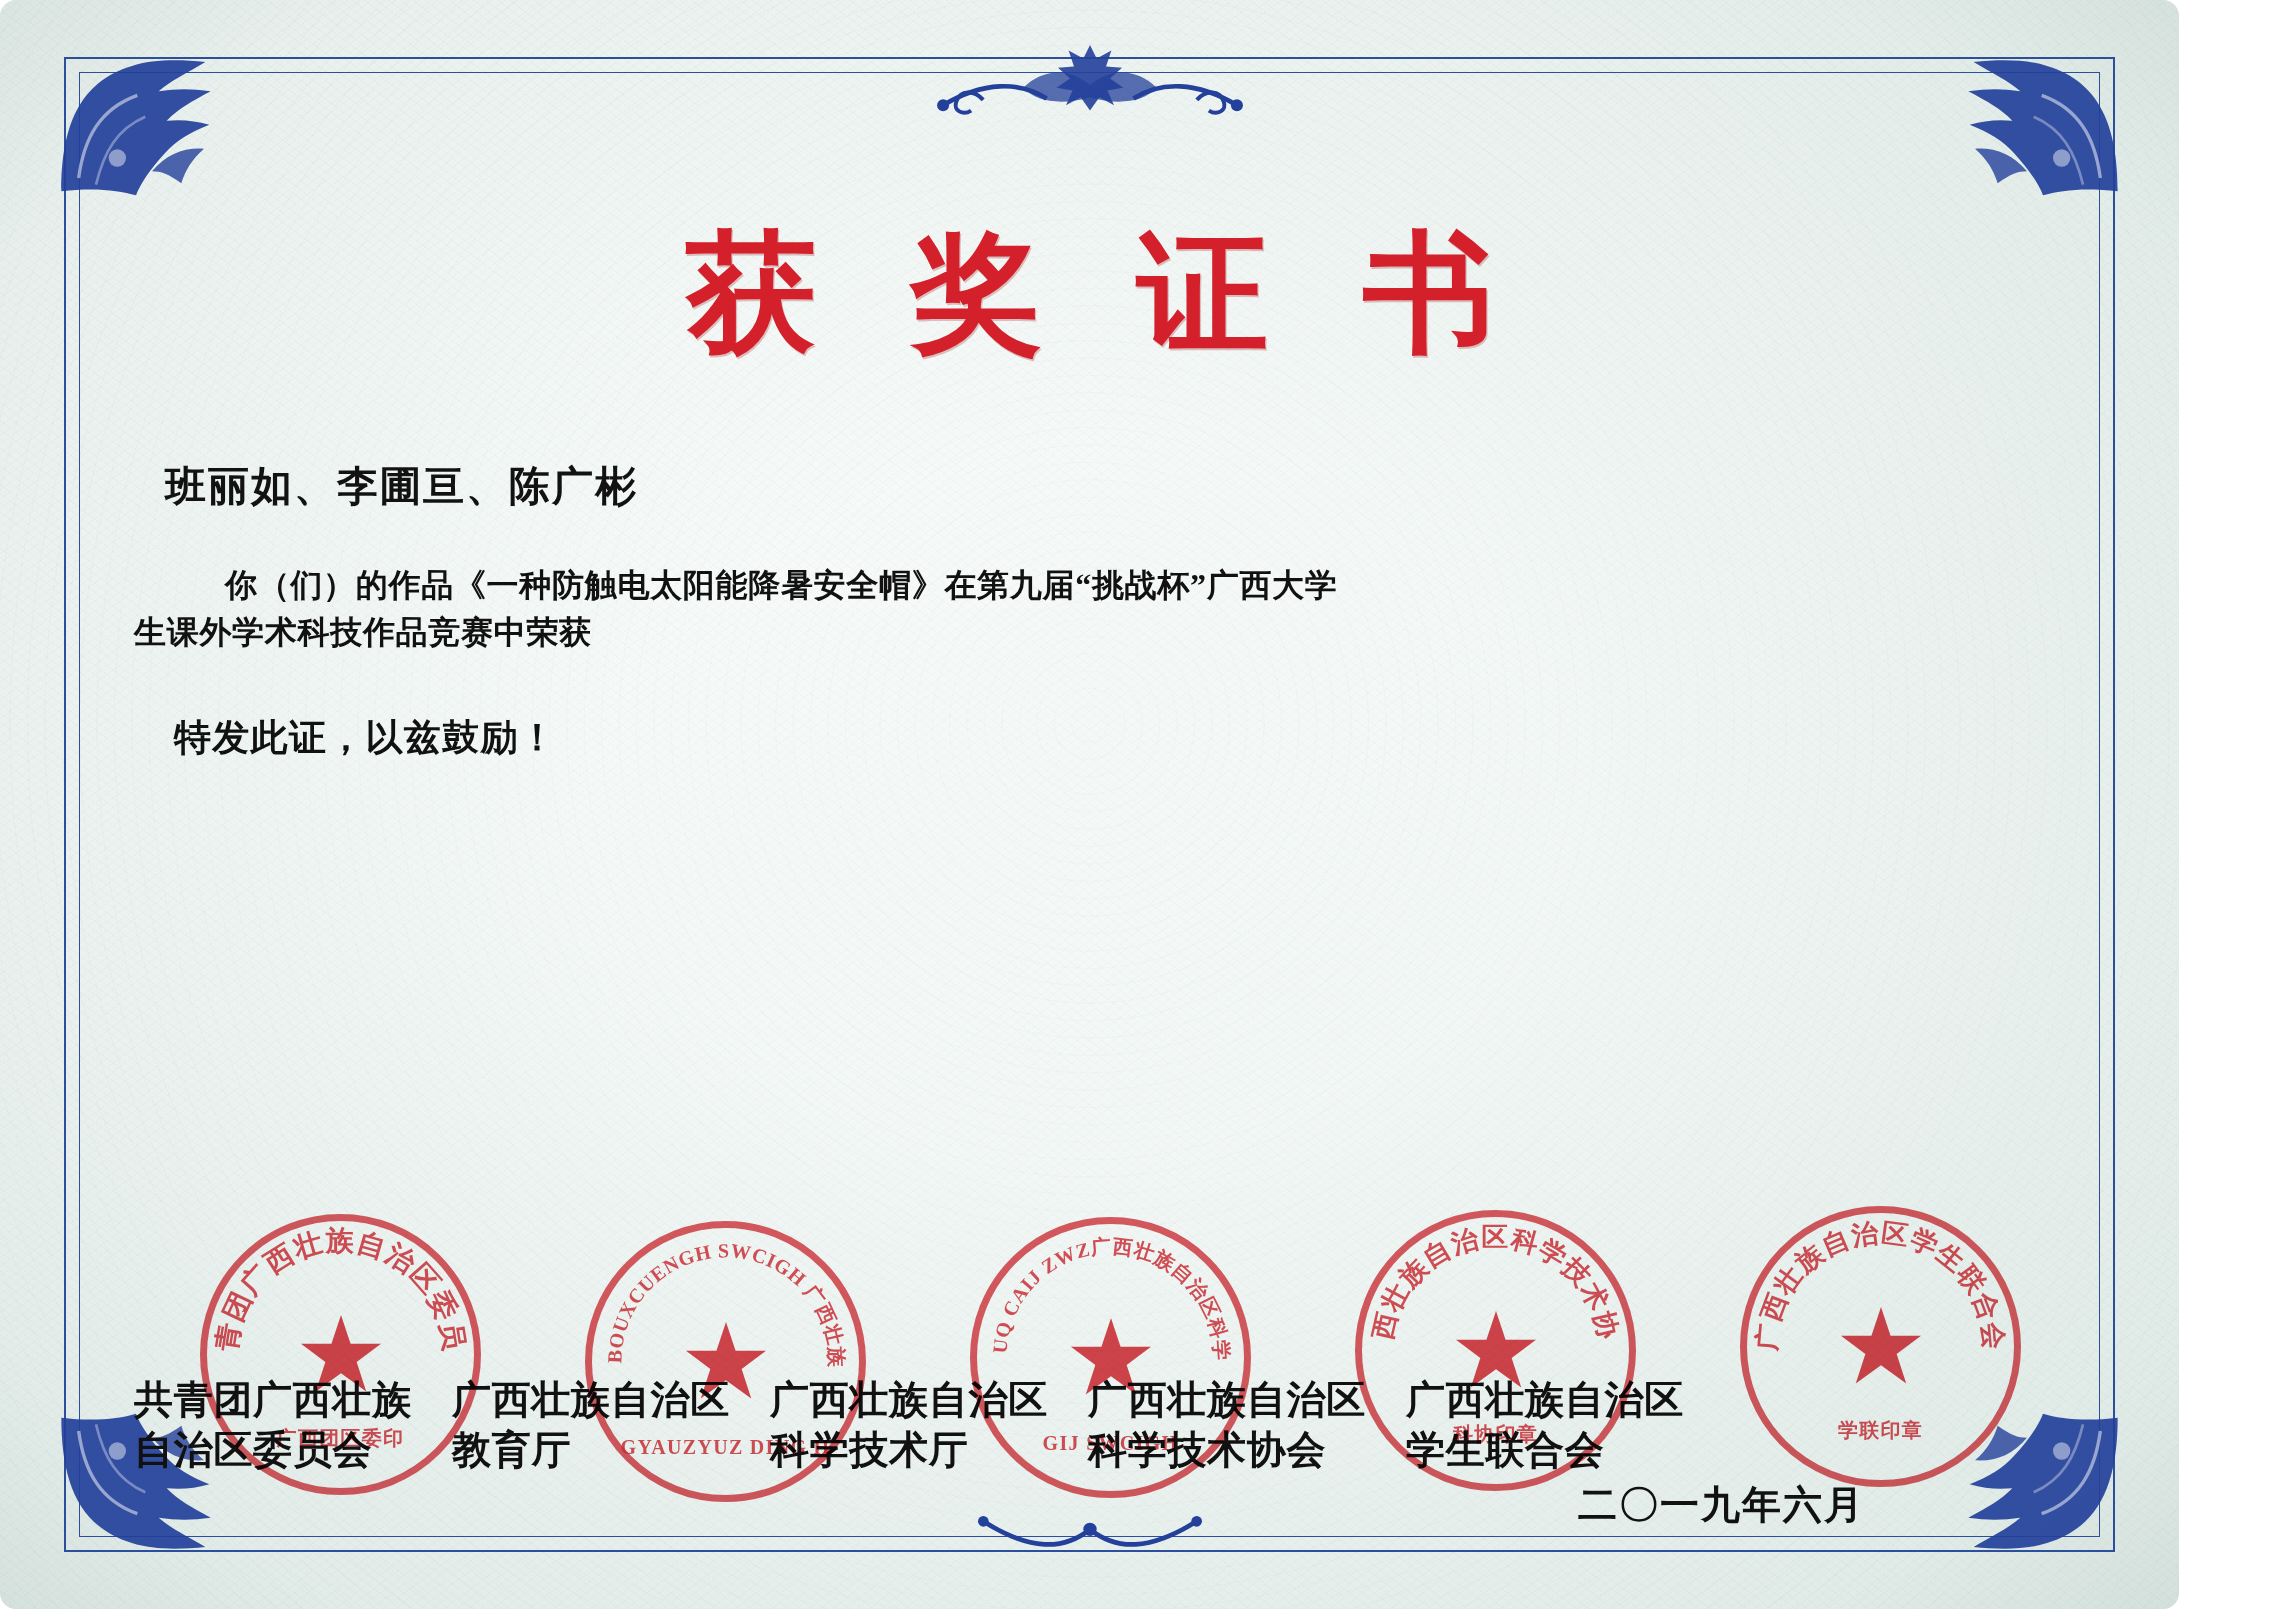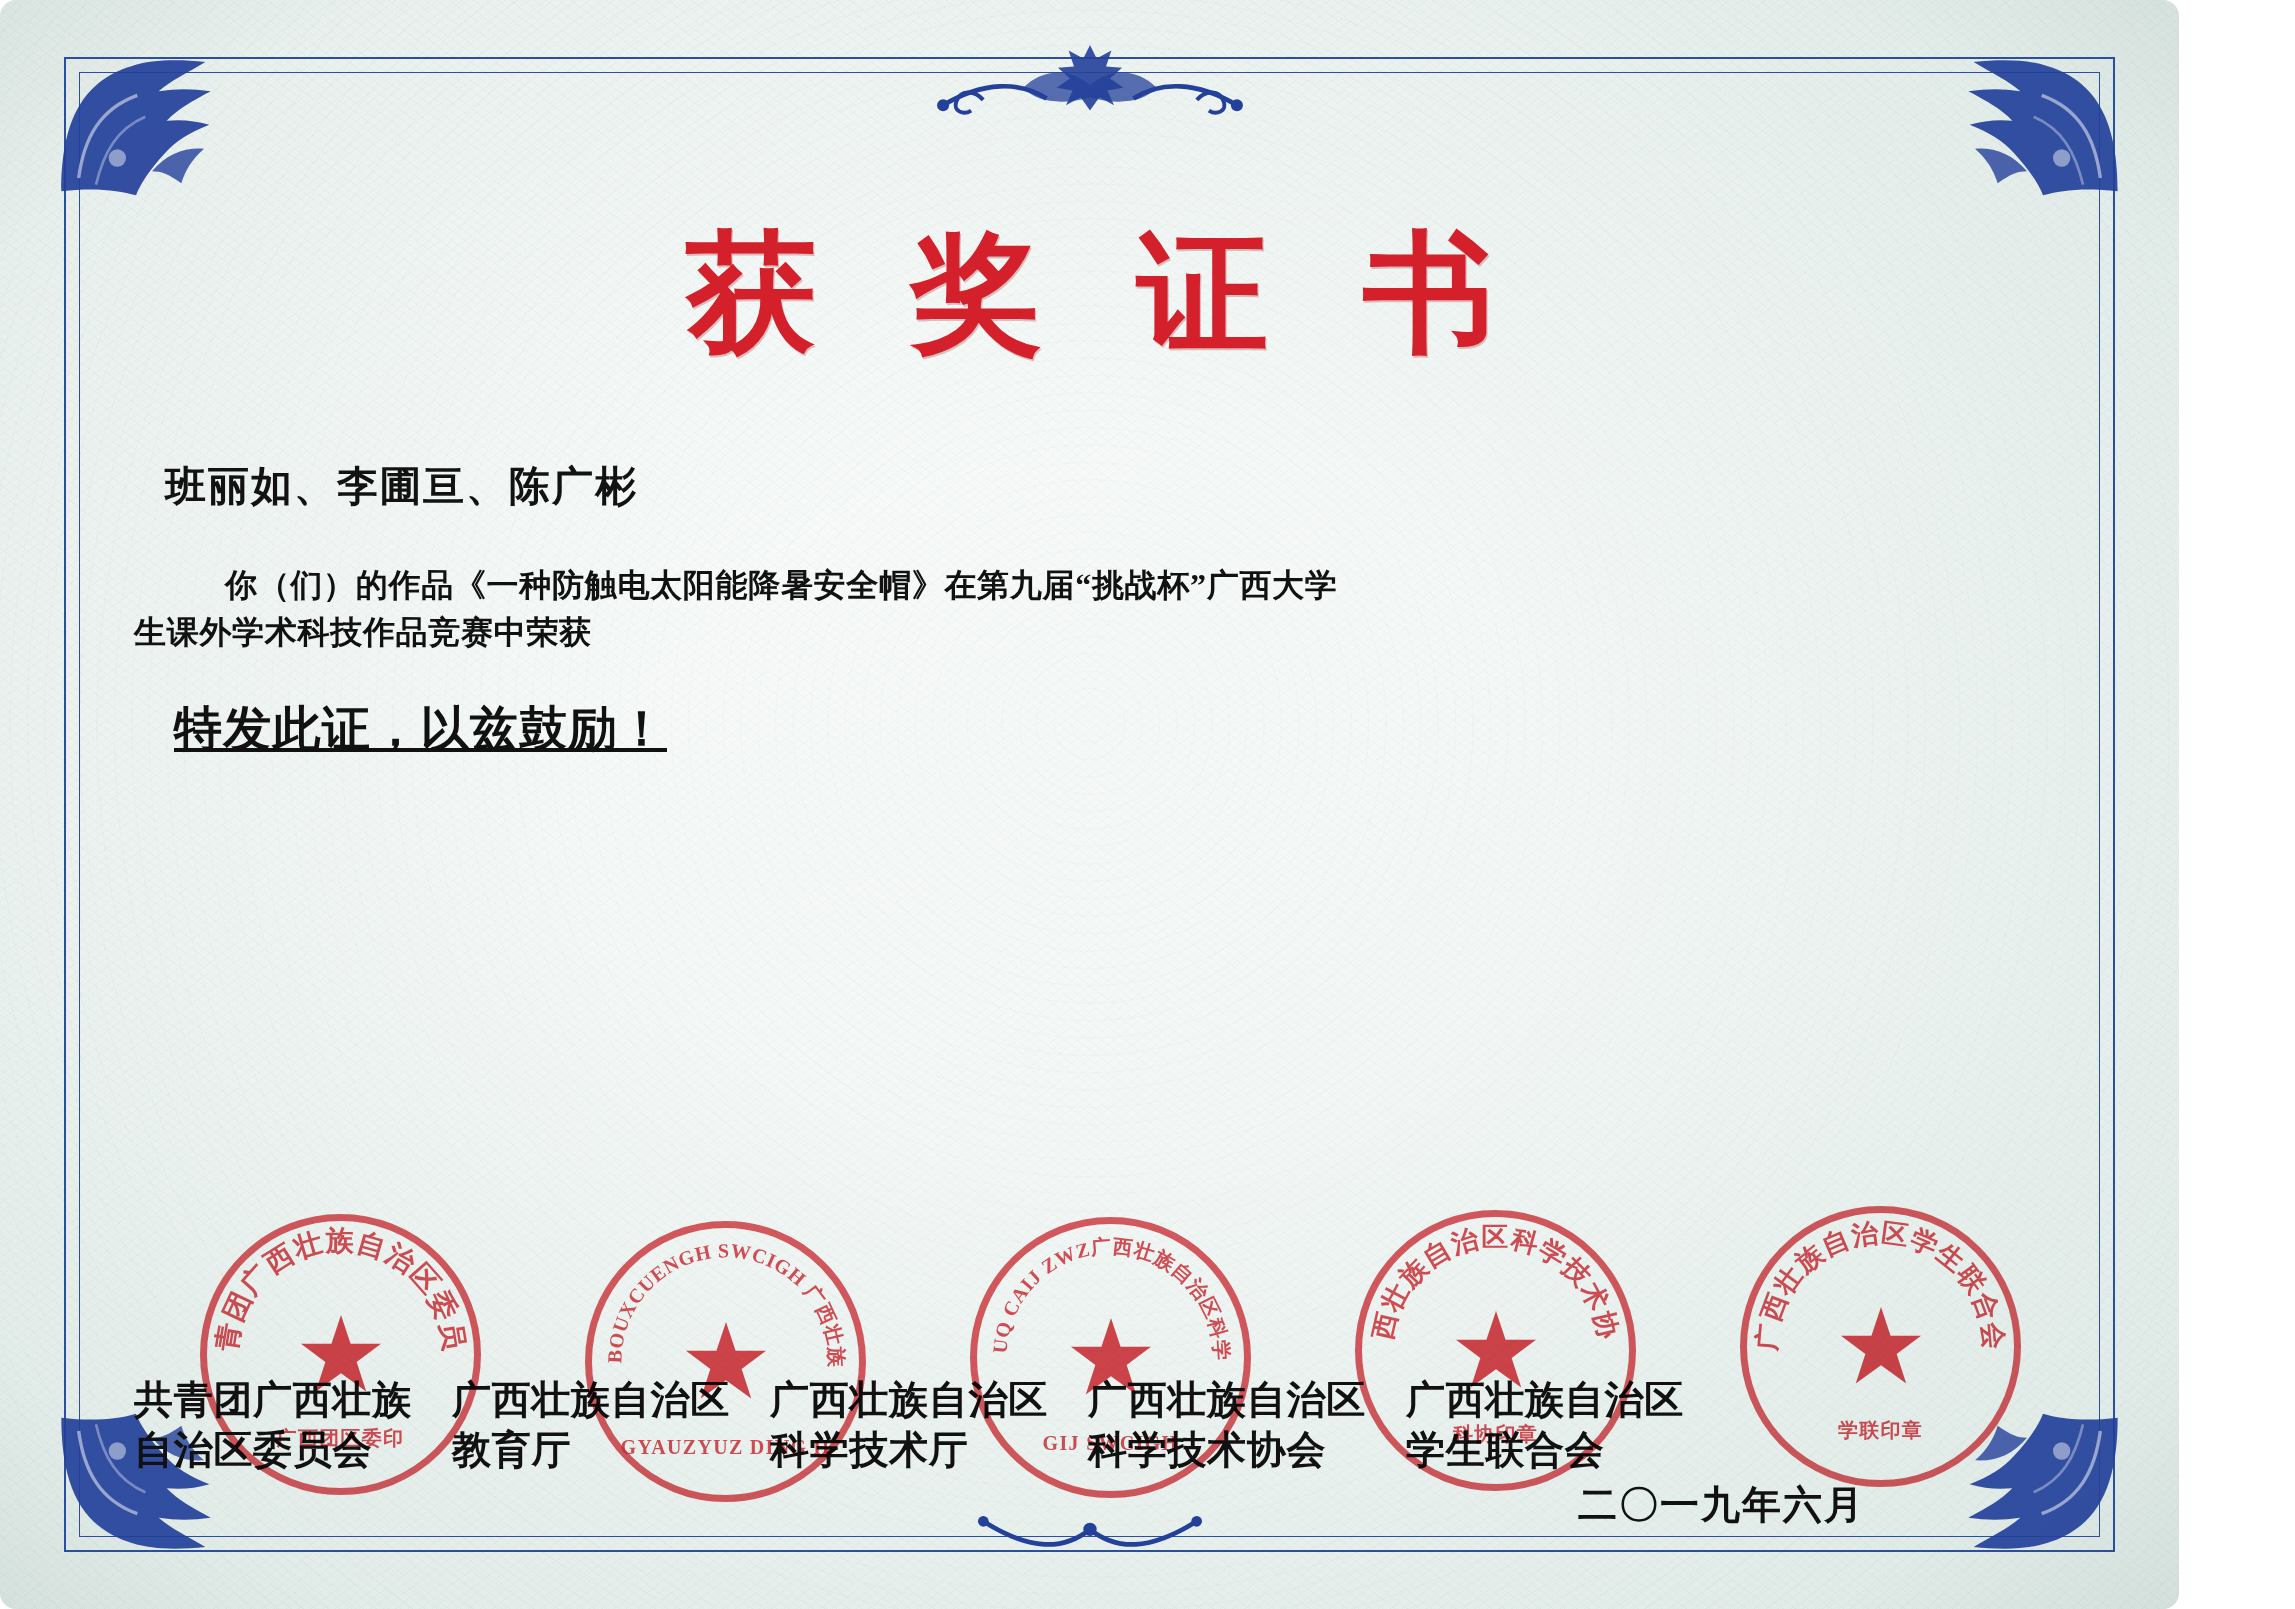--- a/index.html
+++ b/index.html
@@ -154,27 +154,26 @@
     font-size: 41px;
     font-weight: 700;
     color: #111111;
     letter-spacing: 1.3px;
     padding-left: 40px;
   }
   .meta-school { white-space: pre; }
   .meta-teacher { margin-left: 120px; white-space: pre; }
 
   .encourage {
-    margin-top: 40px;
-    font-size: 48px;
+    margin-top: 56px;
+    font-size: 37px;
     font-weight: 700;
     color: #111111;
     letter-spacing: 1.3px;
     padding-left: 40px;
-    text-decoration: underline;
   }
 
   
   .signatories {
     position: absolute;
     left: 134px;
     right: 120px;
     bottom: 134px;
     display: flex;
     justify-content: flex-start;

